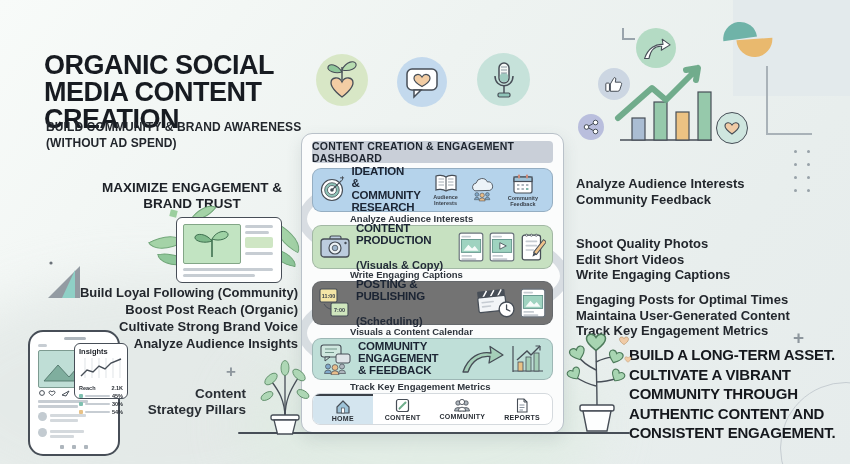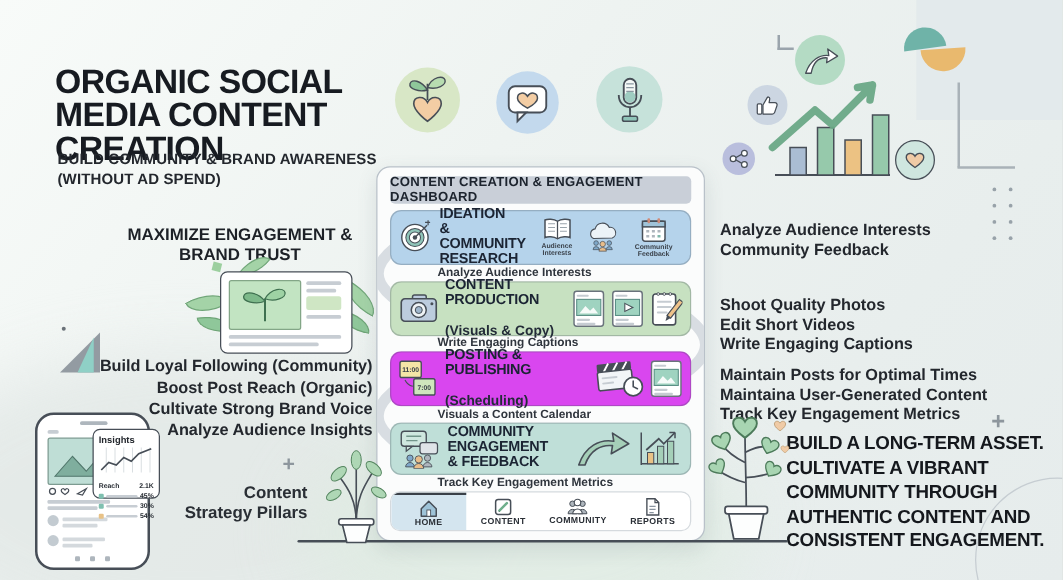--- a/index.html
+++ b/index.html
@@ -311,21 +311,21 @@
         <rect x="5" y="12" width="11" height="1.5" rx=".7" fill="#c6ccd2"></rect>
         <rect x="5" y="16" width="8" height="1.5" rx=".7" fill="#c6ccd2"></rect>
         <g transform="rotate(38 17 16)">
           <rect x="15.3" y="6" width="3.4" height="15" fill="#eec28a" stroke="#474e57" stroke-width=".9"></rect>
           <path d="M15.3 21 L17 25 L18.7 21 Z" fill="#474e57"></path>
         </g>
       </svg>
     </div>
     <div class="caption">Write Engaging Captions</div>
 
-    <div class="stagecard" style="background:#d946ef;">
+    <div class="stagecard" style="background:#737373;">
       <svg width="32" height="32" viewBox="0 0 32 32">
         <rect x="1" y="2" width="17" height="13" rx="1.5" fill="#f4e5a6" stroke="#474e57" stroke-width="1.1"></rect>
         <text x="9.5" y="10.8" text-anchor="middle" font-size="5.4" font-weight="bold" fill="#3a414a" font-family="Liberation Sans, sans-serif">11:00</text>
         <path d="M5 17 q2 4 6 5" fill="none" stroke="#474e57" stroke-width=".9"></path>
         <path d="M11 22 l2.5 -.5 l-1.5 -2" fill="none" stroke="#474e57" stroke-width=".9"></path>
         <rect x="12" y="16" width="17" height="13" rx="1.5" fill="#cfe6bd" stroke="#474e57" stroke-width="1.1"></rect>
         <text x="20.5" y="24.8" text-anchor="middle" font-size="5.4" font-weight="bold" fill="#3a414a" font-family="Liberation Sans, sans-serif">7:00</text>
       </svg>
       <div style="flex:1;">
         <div class="ttl">POSTING &amp;</div>
@@ -470,21 +470,21 @@
   <div class="abs rgroup" style="top:176px;">
     <div>Analyze Audience Interests</div>
     <div>Community Feedback</div>
   </div>
   <div class="abs rgroup" style="top:236px;">
     <div>Shoot Quality Photos</div>
     <div>Edit Short Videos</div>
     <div>Write Engaging Captions</div>
   </div>
   <div class="abs rgroup" style="top:292px;">
-    <div>Maintain Posts for Optimal Times</div>
+    <div>Engaging Posts for Optimal Times</div>
     <div>Maintaina User-Generated Content</div>
     <div>Track Key Engagement Metrics</div>
   </div>
   <div class="abs closing">BUILD A LONG-TERM ASSET. CULTIVATE A VIBRANT COMMUNITY THROUGH AUTHENTIC CONTENT AND CONSISTENT ENGAGEMENT.</div>
 
   <div class="abs hero" style="left:636px;top:28px;width:40px;height:40px;background:#b4dbc4;">
     <svg width="30" height="26" viewBox="0 0 34 28">
       <path d="M4 26 C8 14 17 9 25 10 L24 4 L33 10.5 L23 16.5 L23.5 12 C17 11.5 11 15 9 26 Z" fill="#fff" stroke="#474e57" stroke-width="1.2" stroke-linejoin="round"></path>
     </svg>
   </div>

